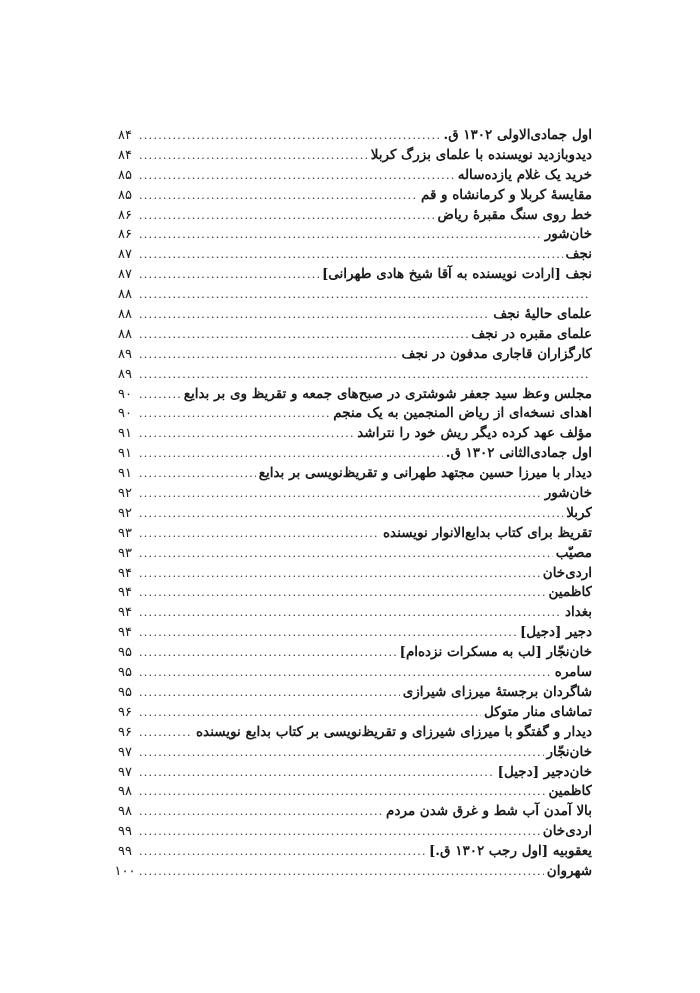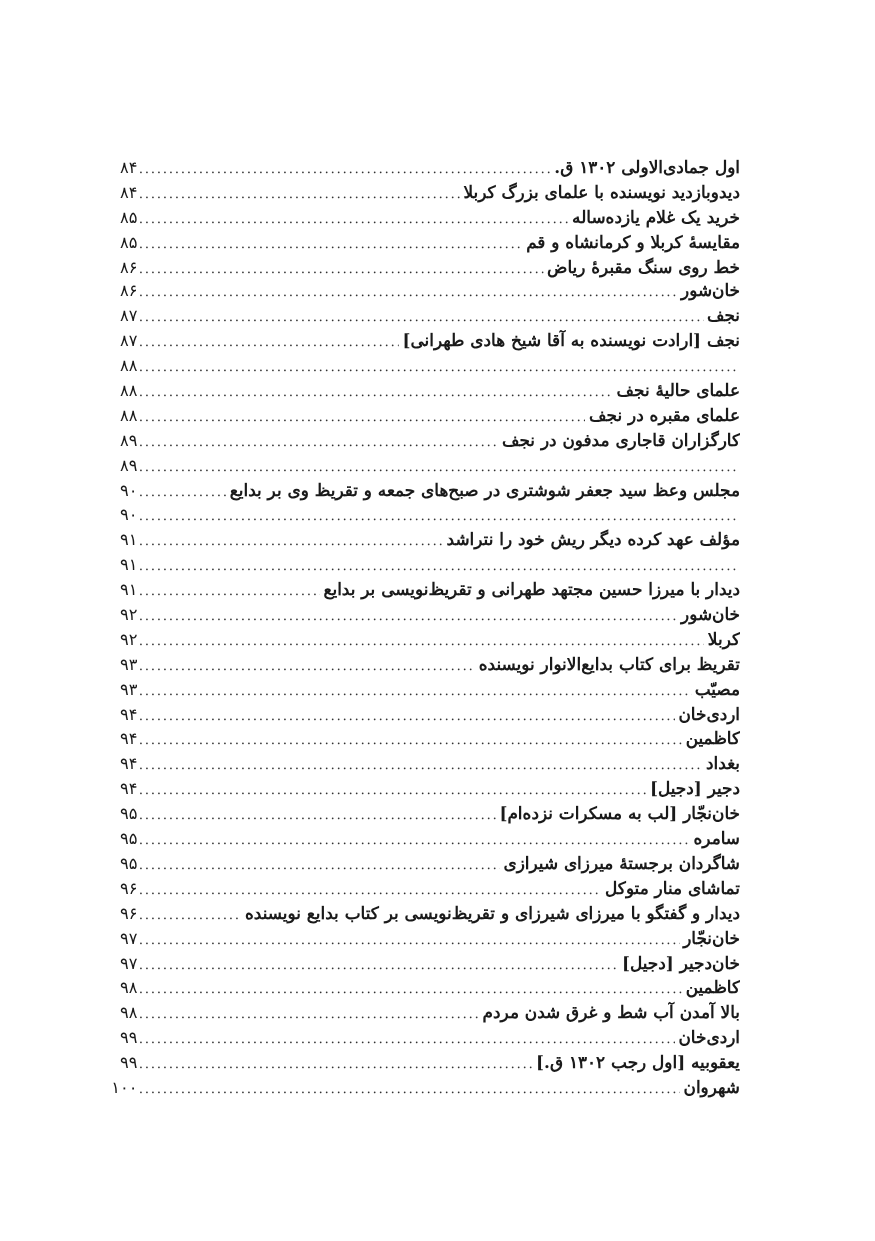--- a/index.html
+++ b/index.html
@@ -57,22 +57,23 @@
       letter-spacing: 1.3px;
       text-align: right;
       margin: 0 1px;
     }
     .toc-leader::before {
       content: "........................................................................................................................................................................................................................................................";
     }
     .toc-page {
       flex: 0 0 auto;
       min-width: 26px;
-      text-align: right;
+      text-align: center;
       font-size: 13px;
+      margin-left: 28px;
     }
   </style>
 </head>
 <body>
 
 <div class="page">
   <ul class="toc" id="toc">
       <li class="toc-row">
     <span class="toc-title">اول جمادی‌الاولی ۱۳۰۲ ق.</span>
     <span class="toc-leader"></span>
@@ -135,29 +136,31 @@
       <li class="toc-row">
     <span class="toc-leader"></span>
     <span class="toc-page">۸۹</span>
   </li>
       <li class="toc-row">
     <span class="toc-title">مجلس وعظ سید جعفر شوشتری در صبح‌های جمعه و تقریظ وی بر بدایع</span>
     <span class="toc-leader"></span>
     <span class="toc-page">۹۰</span>
   </li>
       <li class="toc-row">
+    <span class="toc-title">اهدای نسخه‌ای از ریاض المنجمین به یک منجم</span>
     <span class="toc-leader"></span>
     <span class="toc-page">۹۰</span>
   </li>
       <li class="toc-row">
     <span class="toc-title">مؤلف عهد کرده دیگر ریش خود را نتراشد</span>
     <span class="toc-leader"></span>
     <span class="toc-page">۹۱</span>
   </li>
       <li class="toc-row">
+    <span class="toc-title">اول جمادی‌الثانی ۱۳۰۲ ق.</span>
     <span class="toc-leader"></span>
     <span class="toc-page">۹۱</span>
   </li>
       <li class="toc-row">
     <span class="toc-title">دیدار با میرزا حسین مجتهد طهرانی و تقریظ‌نویسی بر بدایع</span>
     <span class="toc-leader"></span>
     <span class="toc-page">۹۱</span>
   </li>
       <li class="toc-row">
     <span class="toc-title">خان‌شور</span>

